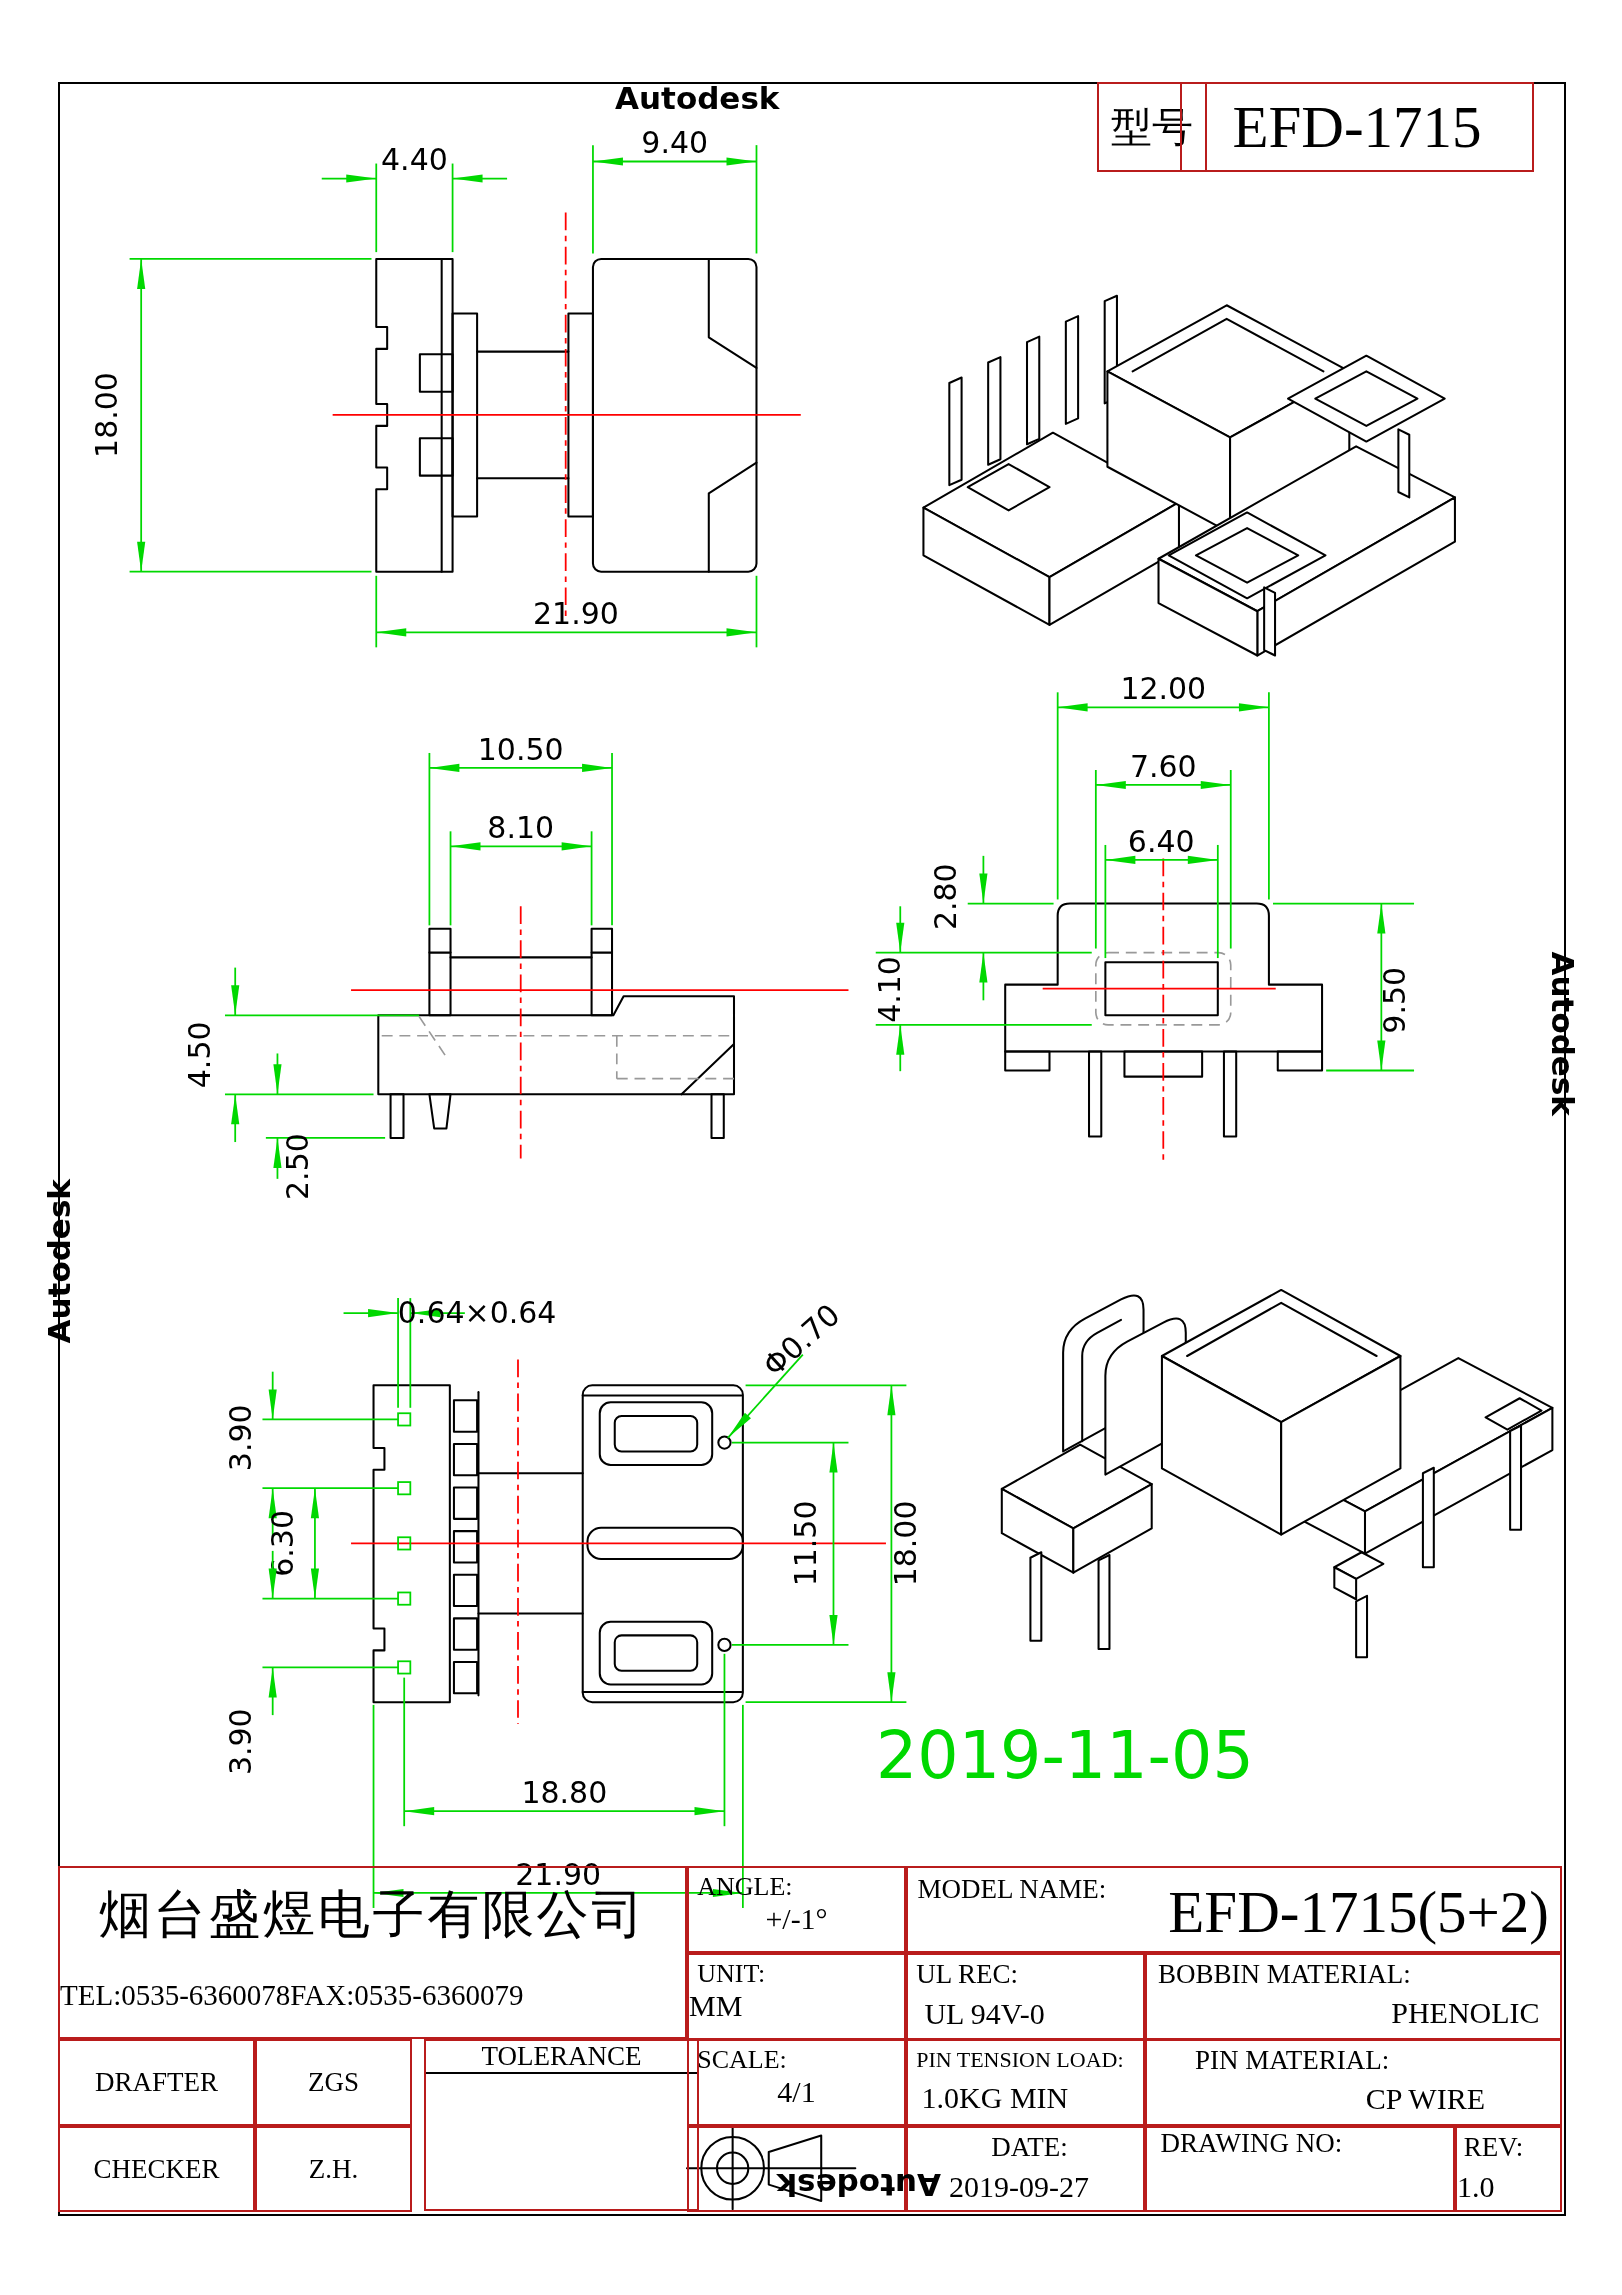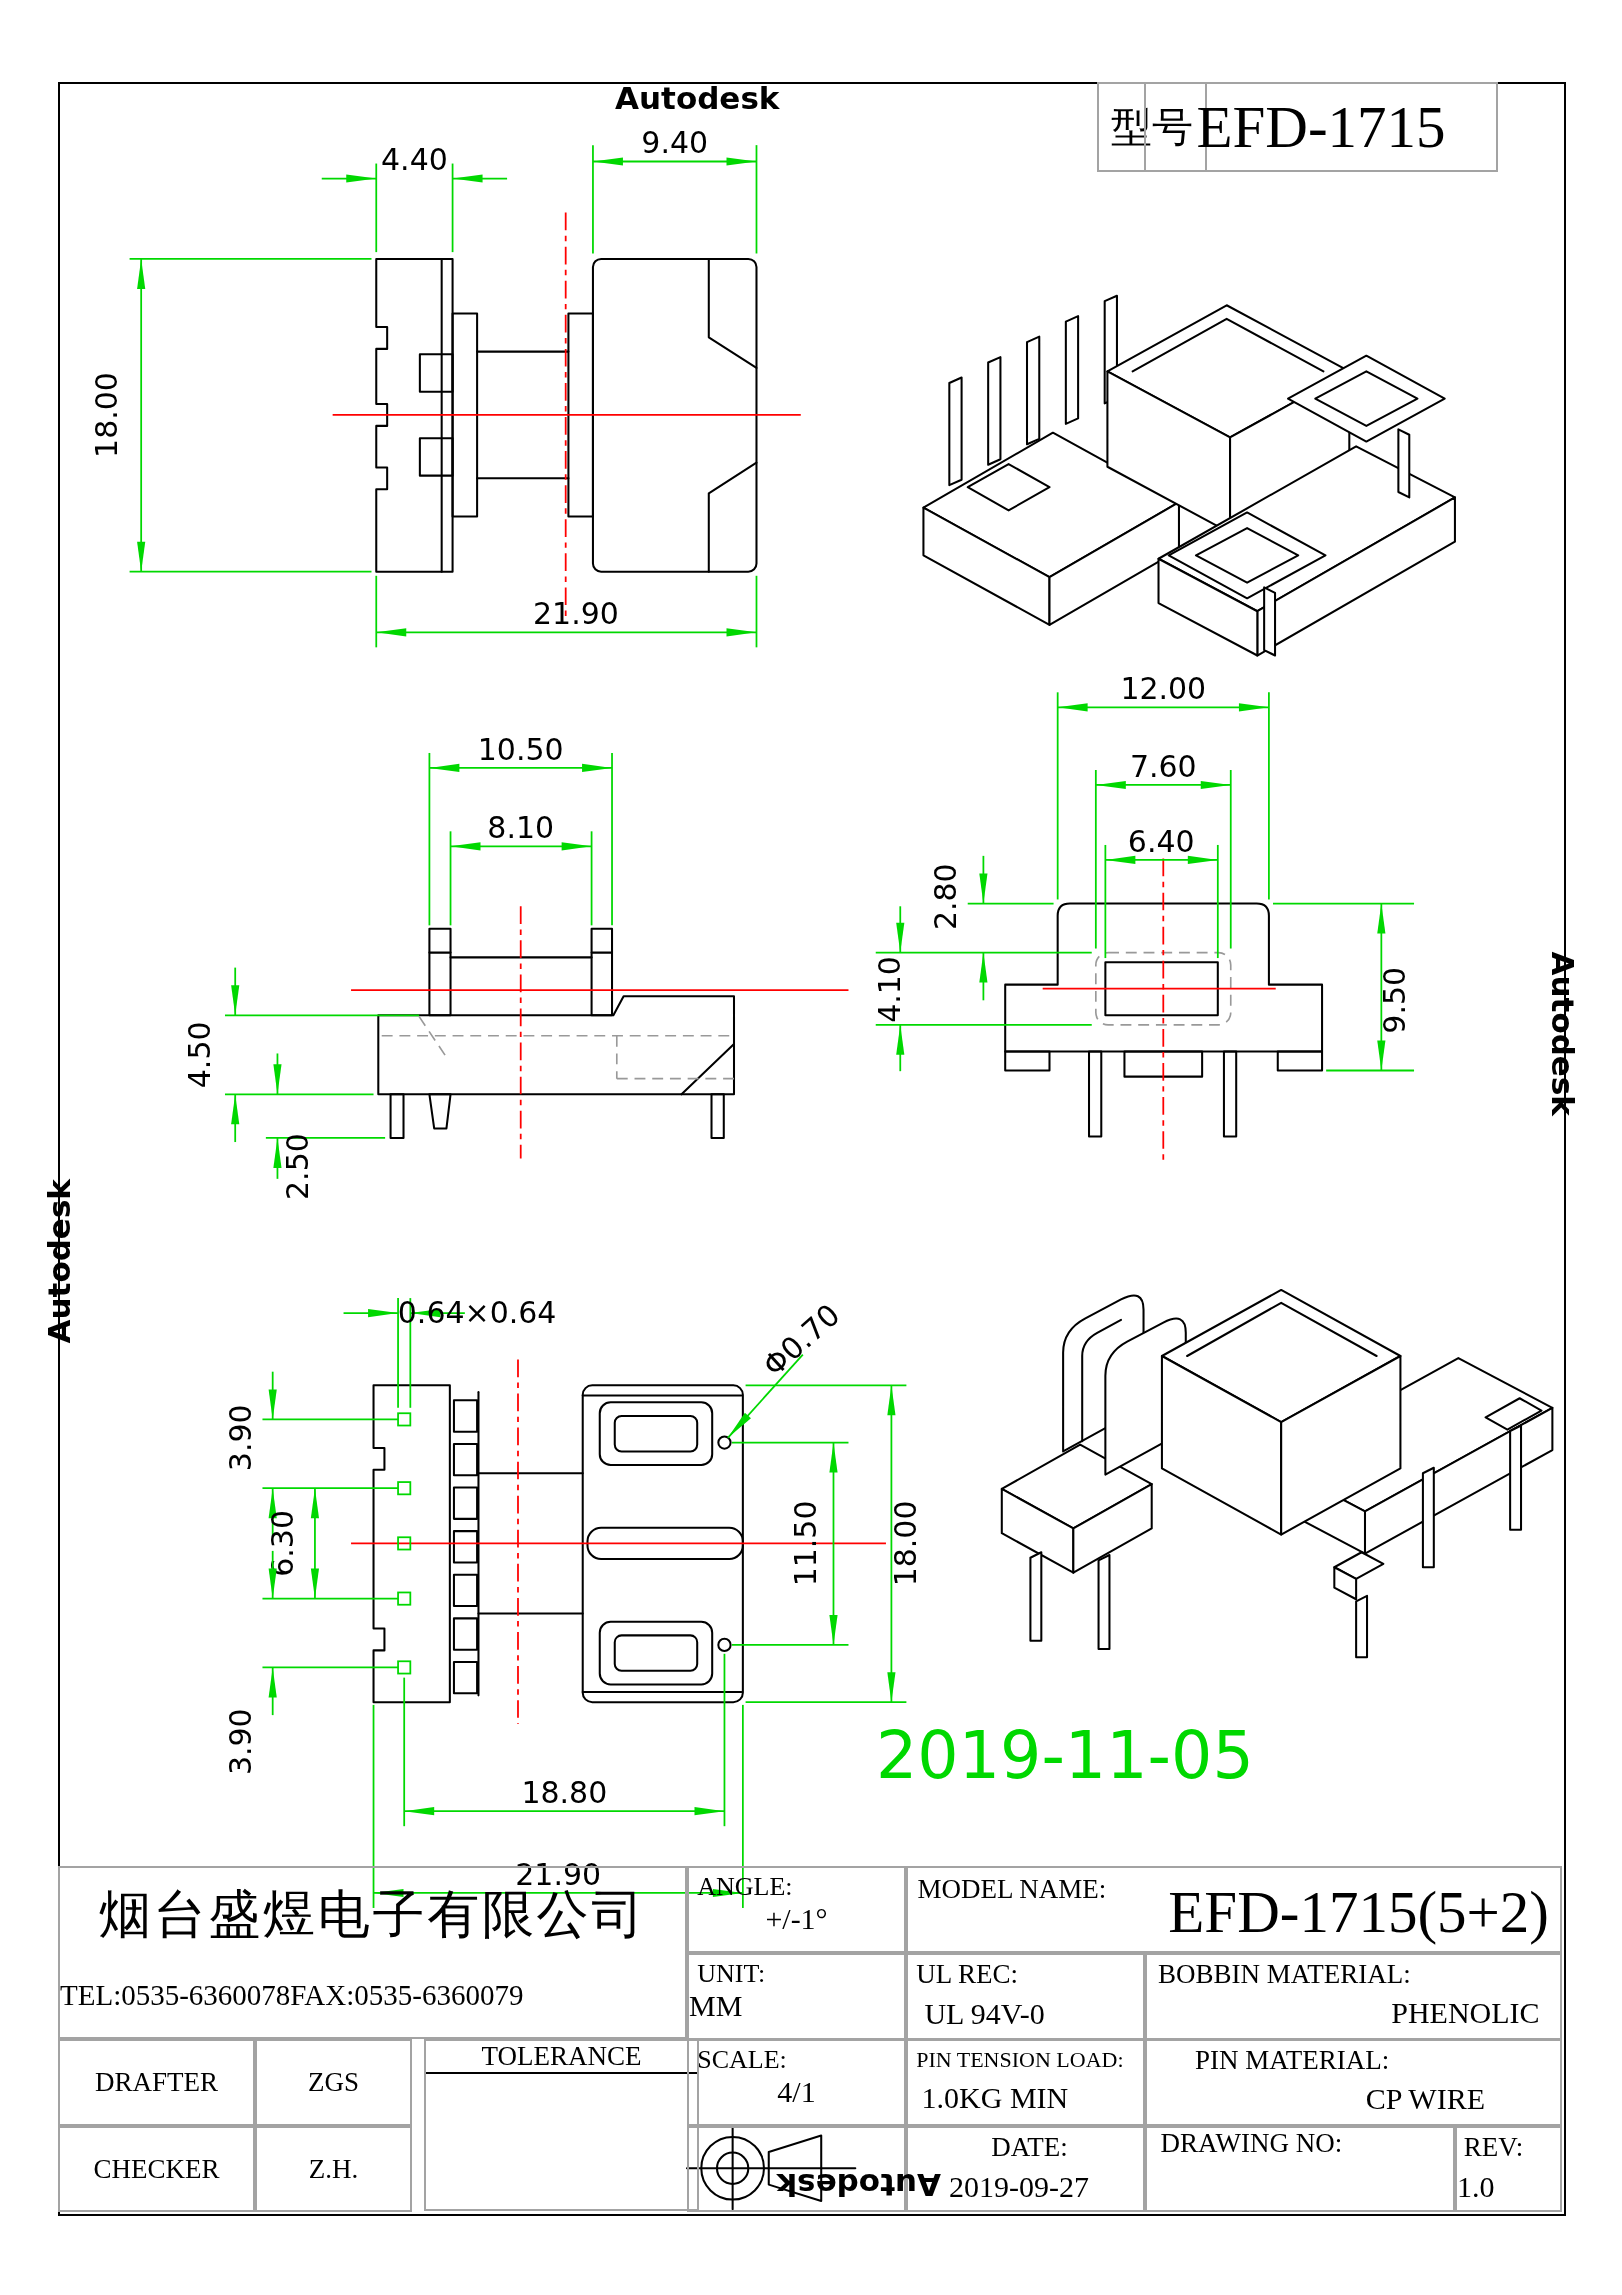--- a/index.html
+++ b/index.html
@@ -1,20 +1,20 @@
 <!DOCTYPE html>
 <html style="font-size:11px"><head>
 <meta charset="utf-8">
 <style>
   html,body{margin:0;padding:0;background:#fff;}
   .page{position:relative;width:1622px;height:2295px;background:#fff;overflow:hidden;
         font-family:"Liberation Serif", serif;color:#000;}
   .abs{position:absolute;}
   .frame{border:2.7px solid #000;}
-  .cell{border:2px solid #a3a3a3;box-sizing:border-box;}
+  .cell{border:2px solid #b91c1c;box-sizing:border-box;}
   .lbl{font-size:26px;}
   .val{font-size:30px;}
   .center{display:flex;align-items:center;justify-content:center;}
   .wm{font-family:"DejaVu Sans",sans-serif;font-weight:bold;font-size:31px;color:#000;
       white-space:nowrap;z-index:6;}
   .stamp{font-family:"DejaVu Sans",sans-serif;font-size:65px;color:#00d800;z-index:5;white-space:nowrap;}
   svg{position:absolute;left:0;top:0;z-index:2;}
   .o{stroke:#000;stroke-width:3;fill:none;stroke-linejoin:round;stroke-linecap:round;}
   .of{stroke:#000;stroke-width:3;fill:#fff;stroke-linejoin:round;}
   .h{stroke:#999999;stroke-width:2.4;fill:none;stroke-dasharray:16 10;}
@@ -28,21 +28,21 @@
 </head>
 <body>
 
 <div class="page">
 
   <div class="abs frame" style="left:58px;top:82px;width:1504px;height:2130px;"></div>
 
   <div class="abs cell center tbox" style="left:1097px;top:82px;width:110px;height:90px;font-size:41px;">
     <span>型号</span>
   </div>
-  <div class="abs cell center tbox" style="left:1144px;top:82px;width:354px;height:90px;font-size:59px;">
+  <div class="abs cell center tbox" style="left:1180px;top:82px;width:354px;height:90px;font-size:59px;">
     <span>EFD-1715</span>
   </div>
 
   <svg width="1622" height="2295" viewBox="0 0 2380 3368">
     <defs>
       <marker id="ah" markerUnits="userSpaceOnUse" markerWidth="48" markerHeight="16" refX="46" refY="8" orient="auto-start-reverse">
         <polygon points="2,2 46,8 2,14" fill="#00d800"></polygon>
       </marker>
     </defs>
 

